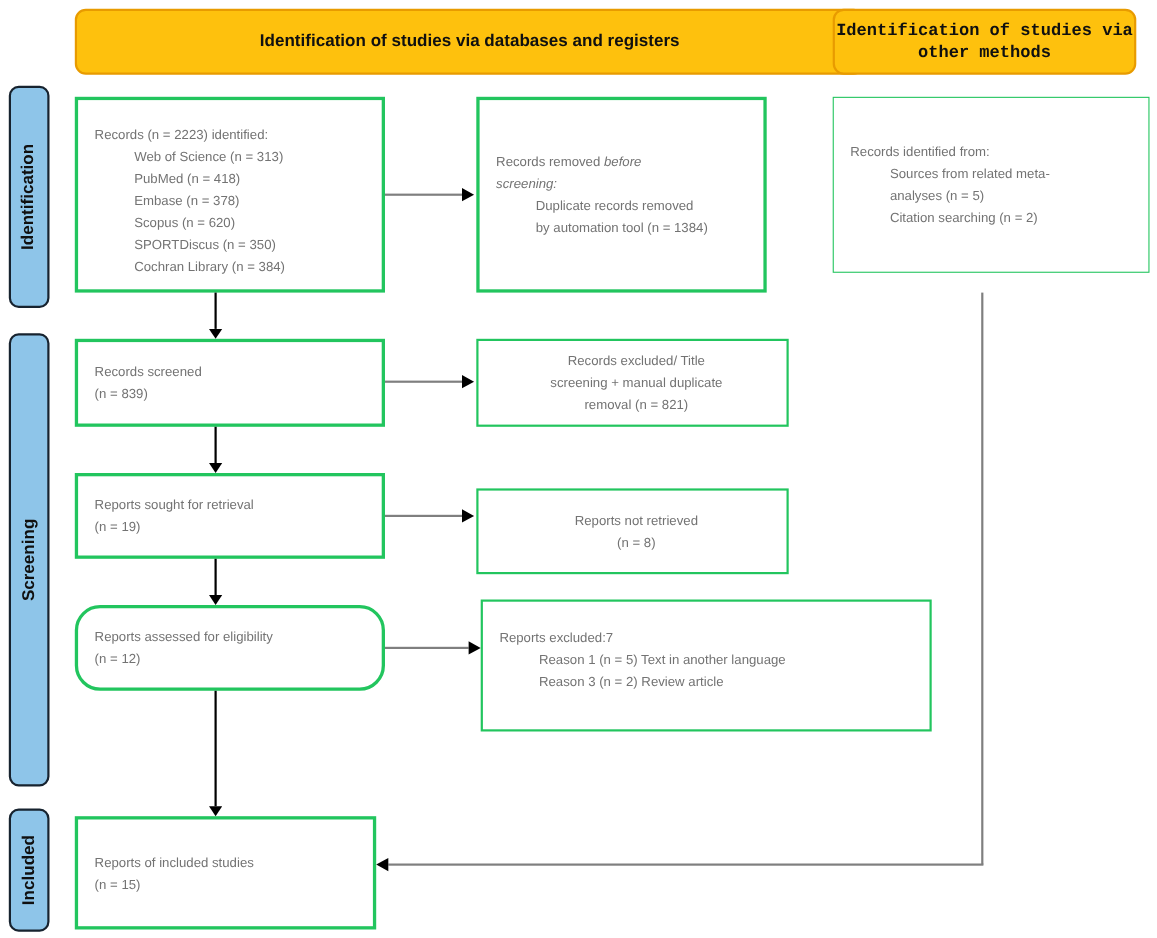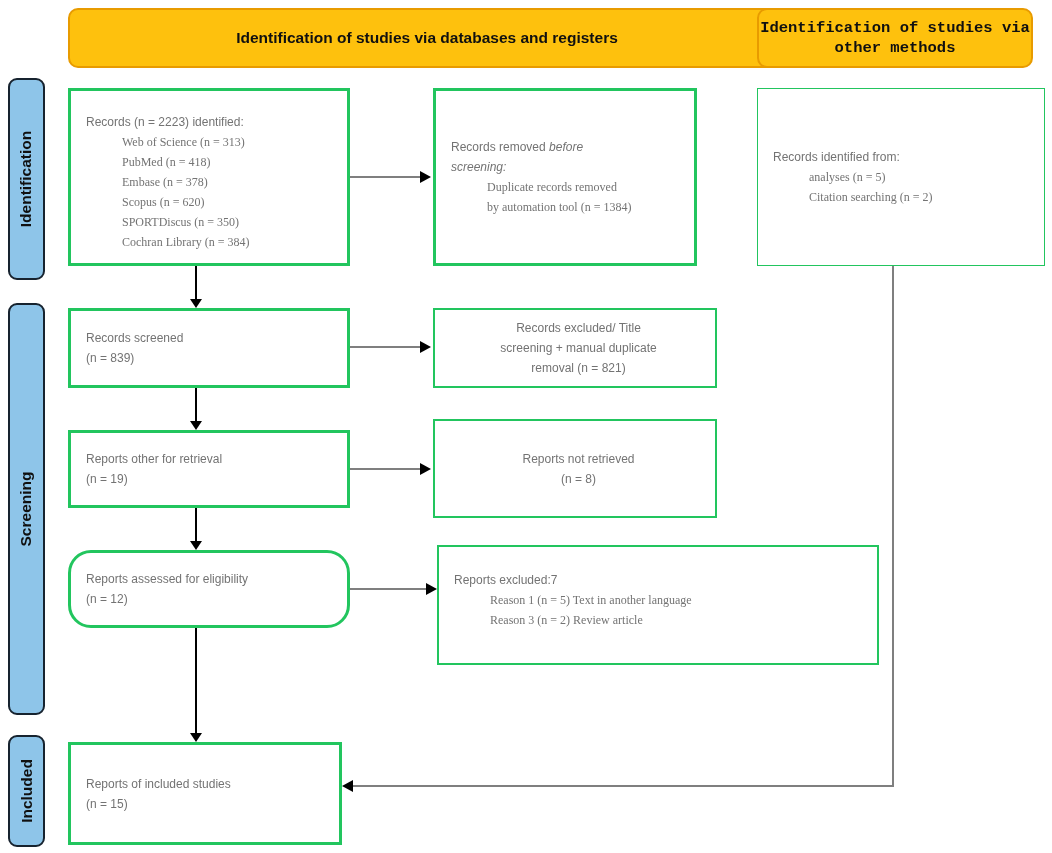--- a/index.html
+++ b/index.html
@@ -24,21 +24,21 @@
   .box {
     position:absolute; background:#fff; border:3px solid #22c55e; box-sizing:border-box;
     font-size:12px; line-height:20px; color:#737373;
   }
   .box.b2 { border-width:2px;align-items:center; }
   .box.b15 { border-width:1.5px; }
   .vcenter { display:flex; flex-direction:column; justify-content:center; }
   .padL { padding-left:15px; padding-right:8px; }
   .padT { padding-top:21px; }
   .padT2 { padding-top:23px; }
-  .indent { padding-left:36px;font-family:Liberation Serif, serif; }
+  .indent { padding-left:36px; }
 
   .shaft-v { position:absolute; width:2px; background:#000; }
   .shaft-v.gray { background:#7F7F7F; }
   .shaft-h { position:absolute; height:2px; background:#7F7F7F; }
   .head-down { position:absolute; width:0; height:0;
     border-left:6px solid transparent; border-right:6px solid transparent; border-top:9px solid #000; }
   .head-right { position:absolute; width:0; height:0;
     border-top:6px solid transparent; border-bottom:6px solid transparent; border-left:11px solid #000; }
   .head-left { position:absolute; width:0; height:0;
     border-top:6px solid transparent; border-bottom:6px solid transparent; border-right:11px solid #000; }
@@ -76,50 +76,51 @@
     <div class="indent">Cochran Library (n = 384)</div>
   </div>
 
   <div class="box vcenter padL" style="left:433px; top:88px; width:264px; height:178px;">
     <div><span>Records removed </span><i>before</i></div>
     <div><i>screening:</i></div>
     <div class="indent">Duplicate records removed</div>
     <div class="indent">by automation tool (n = 1384)</div>
   </div>
 
-  <div class="box b15 vcenter padL" style="left:757px; top:88px; width:288px; height:178px;">
+  <div class="box b15 vcenter padL" style="left:757px; top:88px; width:288px; height:160px;">
     <div>Records identified from:</div>
+    <div class="indent">Sources from related meta-</div>
     <div class="indent">analyses (n = 5)</div>
     <div class="indent">Citation searching (n = 2)</div>
   </div>
 
   <div class="box vcenter padL" style="left:68px; top:308px; width:282px; height:80px;">
     <div>Records screened</div>
     <div>(n = 839)</div>
   </div>
   <div class="box b2 vcenter padL" style="left:433px; top:308px; width:284px; height:80px;">
     <div>Records excluded/ Title</div>
     <div>screening + manual duplicate</div>
     <div>removal (n = 821)</div>
   </div>
 
   <div class="box vcenter padL" style="left:68px; top:430px; width:282px; height:78px;">
-    <div>Reports other for retrieval</div>
+    <div>Reports sought for retrieval</div>
     <div>(n = 19)</div>
   </div>
-  <div class="box b2 vcenter padL" style="left:433px; top:419px; width:284px; height:99px;">
+  <div class="box b2 vcenter padL" style="left:433px; top:444px; width:284px; height:78px;">
     <div>Reports not retrieved</div>
     <div>(n = 8)</div>
   </div>
 
   <div class="box vcenter padL" style="left:68px; top:550px; width:282px; height:78px;border-radius:23px;">
     <div>Reports assessed for eligibility</div>
     <div>(n = 12)</div>
   </div>
-  <div class="box b2 padL padT2" style="left:437px; top:545px; width:442px; height:120px;">
+  <div class="box b2 padL padT2" style="left:437px; top:545px; width:410px; height:120px;">
     <div>Reports excluded:7</div>
     <div class="indent">Reason 1 (n = 5) Text in another language</div>
     <div class="indent">Reason 3 (n = 2) Review article</div>
   </div>
 
   <div class="box vcenter padL" style="left:68px; top:742px; width:274px; height:103px;">
     <div>Reports of included studies</div>
     <div>(n = 15)</div>
   </div>
 

